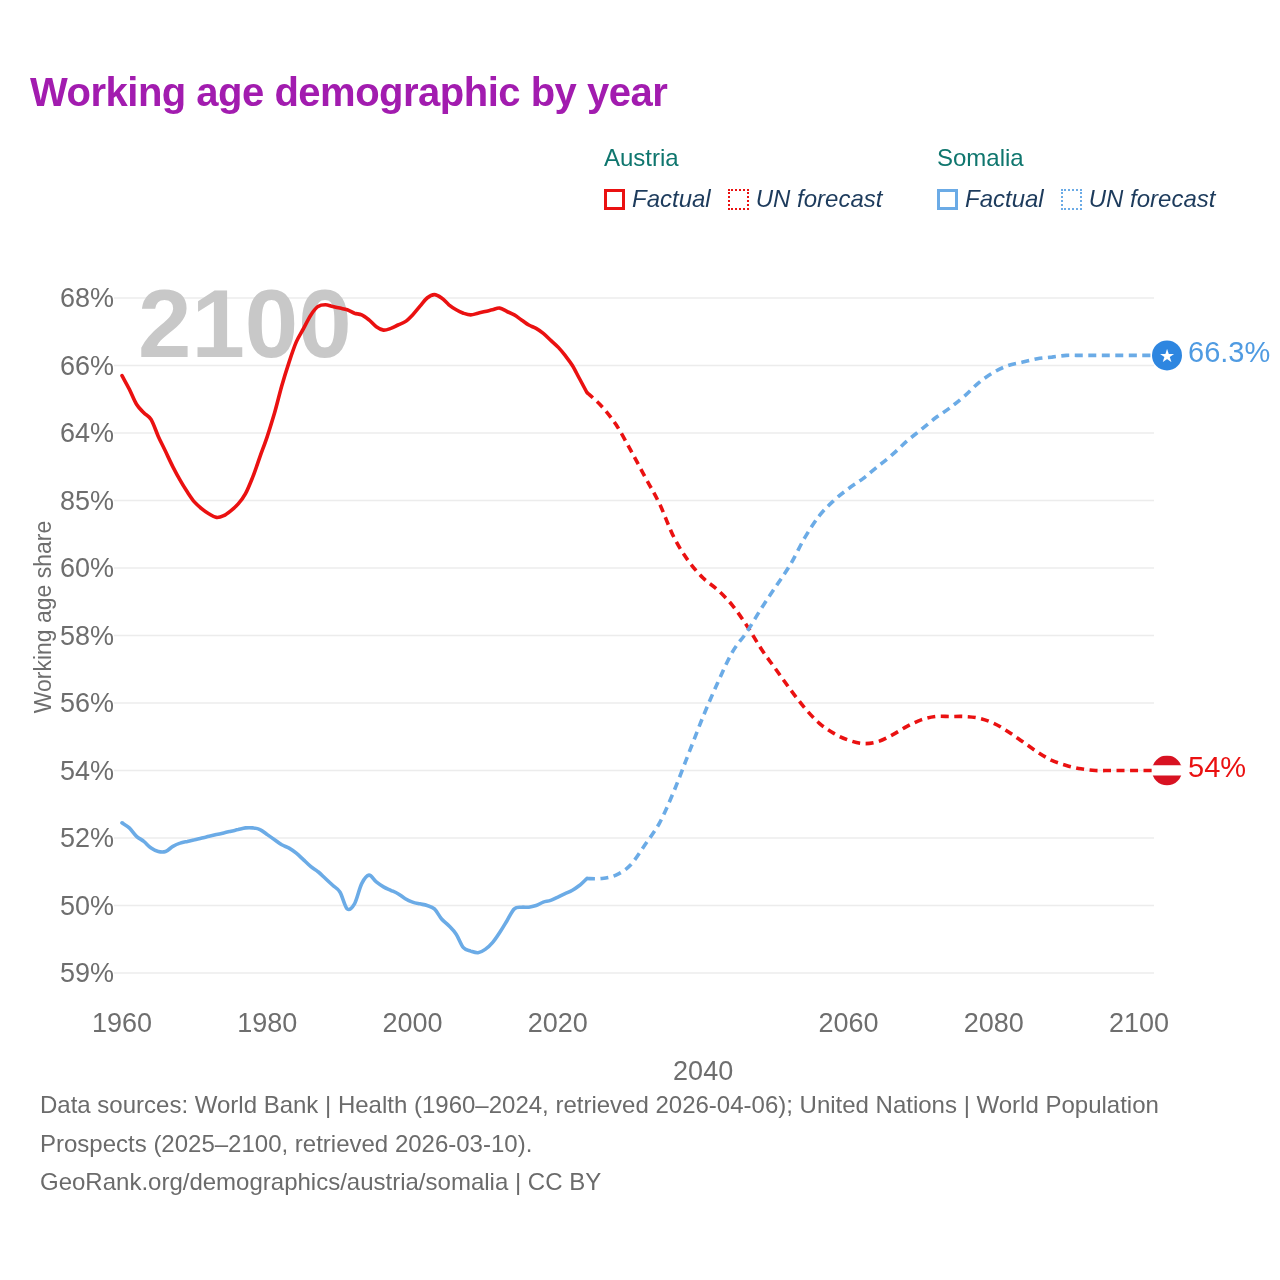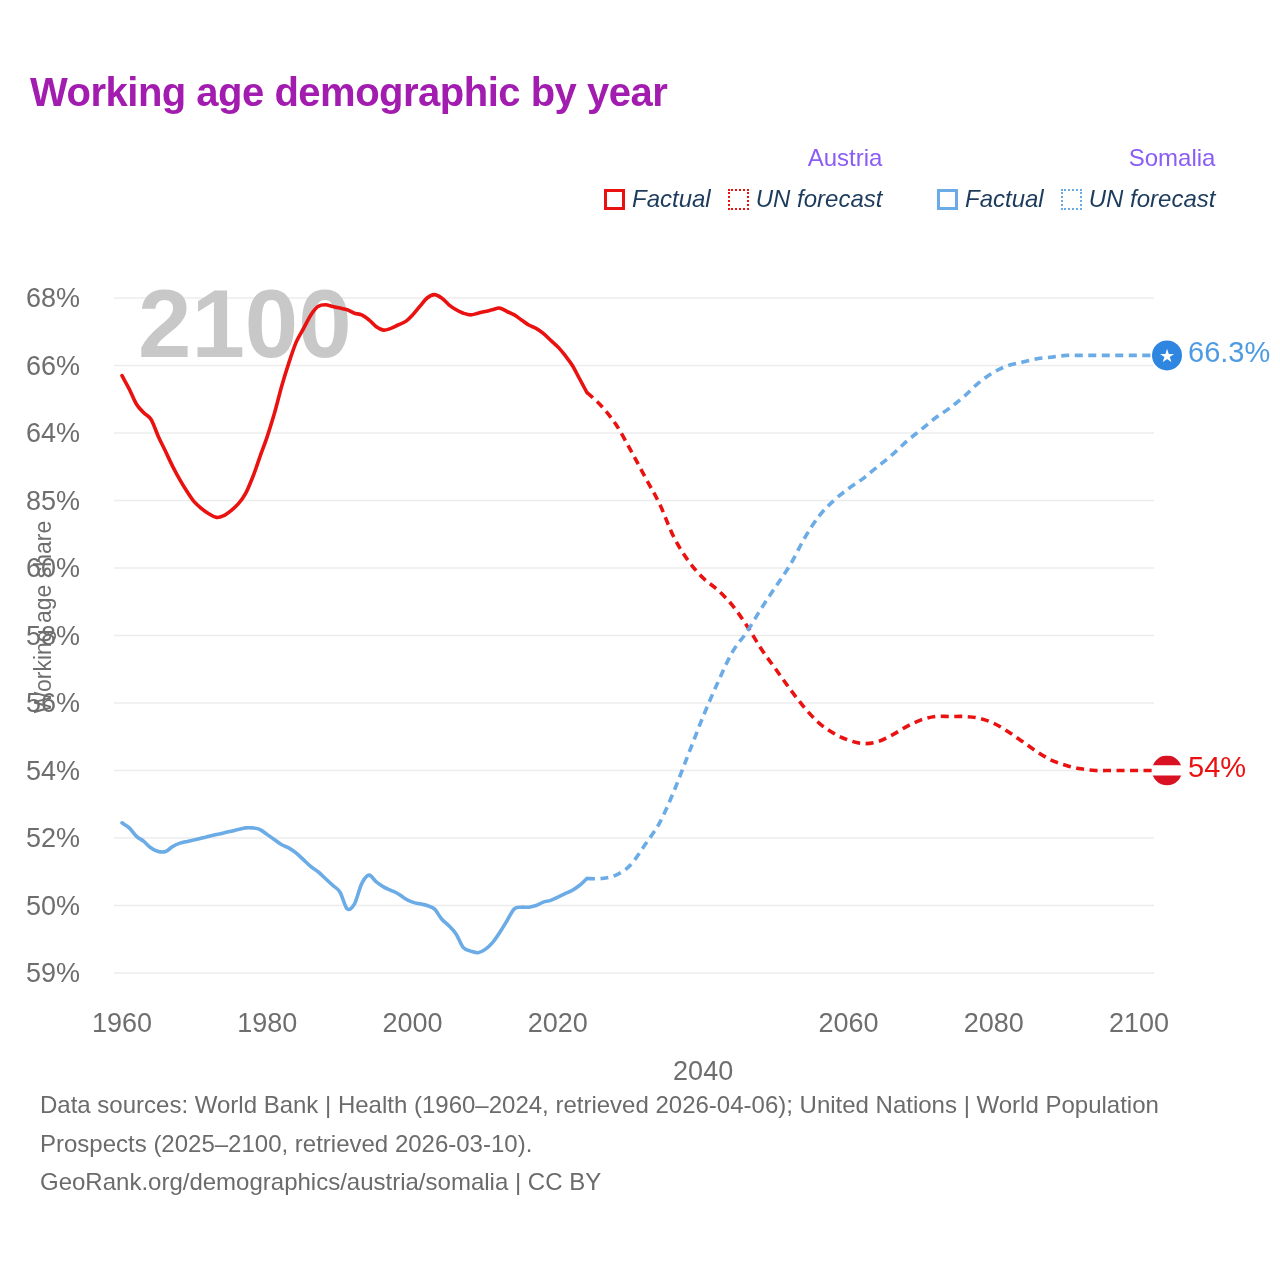--- a/index.html
+++ b/index.html
@@ -4,32 +4,32 @@
 <style>
   html,body{margin:0;padding:0;background:#ffffff;}
   body{width:1280px;height:1280px;font-family:"Liberation Sans", sans-serif;-webkit-font-smoothing:antialiased;}
   #canvas{position:relative;width:1280px;height:1280px;overflow:hidden;background:#fff;}
   #page-title{position:absolute;left:30px;top:70px;margin:0;font-size:40px;font-weight:700;letter-spacing:-0.5px;color:#a21caf;}
   
   #legend{position:absolute;left:0;top:144px;width:1280px;height:75px;}
   .legend-col{position:absolute;top:0;}
   .legend-col.austria{left:604px;}
   .legend-col.somalia{left:937px;}
-  .legend-heading{font-size:24px;color:#8b5cf6;line-height:28px;text-align:right;}
+  .legend-heading{font-size:24px;color:#0f766e;line-height:28px;}
   .legend-row{display:flex;align-items:center;margin-top:13px;gap:17px;font-style:italic;}
   .legend-item{display:flex;align-items:center;gap:7px;}
   .swatch{width:21px;height:21px;box-sizing:border-box;background:#fff;}
   .swatch.solid-red{border:3px solid #ea1111;}
   .swatch.dotted-red{border:2.5px dotted #ea1111;}
   .swatch.solid-blue{border:3px solid #6babe6;}
   .swatch.dotted-blue{border:2.5px dotted #6babe6;}
   .legend-label{font-size:24px;color:#1d3b5c;}
   
   #y-axis-title{position:absolute;left:43px;top:617px;transform:translate(-50%,-50%) rotate(-90deg);white-space:nowrap;font-size:23px;color:#6e6e6e;}
-  .ytick{position:absolute;left:26px;width:88px;text-align:left;font-size:27px;color:#6e6e6e;}
+  .ytick{position:absolute;left:26px;width:88px;text-align:right;font-size:27px;color:#6e6e6e;}
   .xtick{position:absolute;top:1008px;width:90px;text-align:center;font-size:27px;color:#6e6e6e;}
   
   .end-label{position:absolute;left:1188px;font-size:29px;}
   #somalia-end-label{top:336px;color:#4f9be2;}
   #austria-end-label{top:751px;color:#ea1111;}
   
   #footer{position:absolute;left:40px;top:1086px;width:1140px;color:#6b6b6b;font-size:24px;line-height:38.5px;}
   #footer p{margin:0;max-width:1125px;}
   #plot{position:absolute;left:0;top:0;}
 </style>

